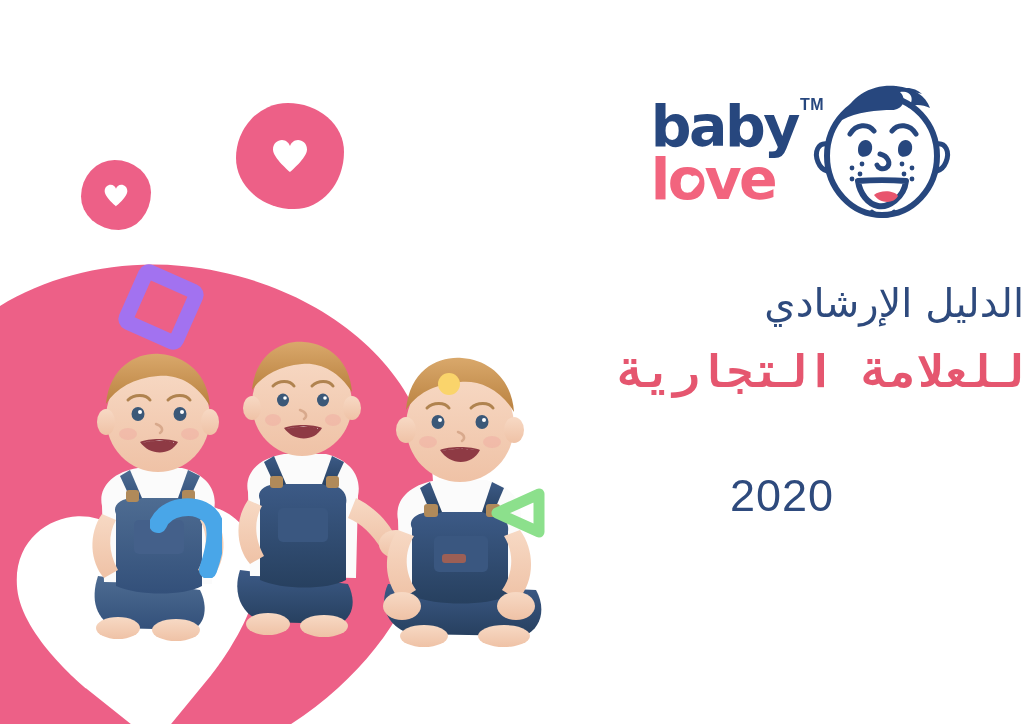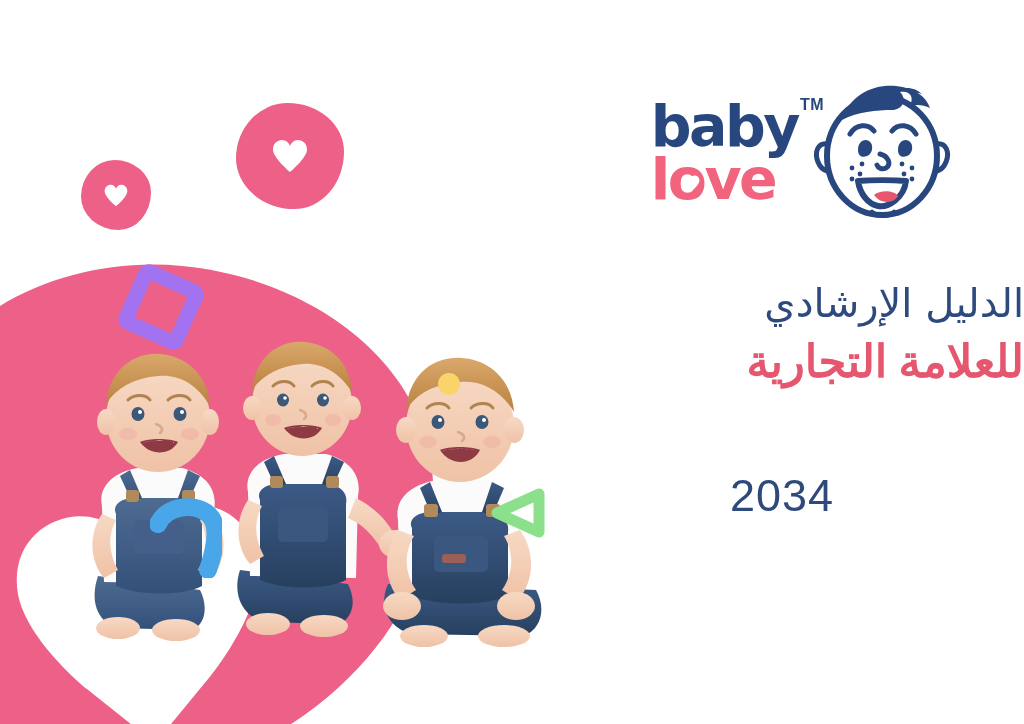--- a/index.html
+++ b/index.html
@@ -137,26 +137,26 @@
   .title-main {
     font-family:"DejaVu Sans","Liberation Sans",sans-serif;
     font-size:40px;
     font-weight:normal;
     color:#2E4A7D;
     letter-spacing:0;
     line-height:1.25;
     direction:rtl;
   }
   .title-sub {
-    font-family:Liberation Serif, serif;
+    font-family:Liberation Mono, monospace;
     font-size:45px;
     font-weight:bold;
     color:#E5566F;
     line-height:1.25;
-    margin-top:6px;
+    margin-top:20px;
     direction:rtl;
   }
   .year {
     position:absolute;
     left:0; right:0; top:470px;
     text-align:center;
     padding-left:40px;
     font-family:"Liberation Sans","DejaVu Sans",sans-serif;
     font-size:45px;
     color:#2E4A7D;
@@ -411,16 +411,16 @@
           </svg>
         </span>
       </div>
     </div>
 
     <div class="titles">
       <div class="title-main">الدليل الإرشادي</div>
       <div class="title-sub">للعلامة التجارية</div>
     </div>
 
-    <div class="year">2034</div>
+    <div class="year">2020</div>
 
   </div>
 </div>
 
 </body></html>

